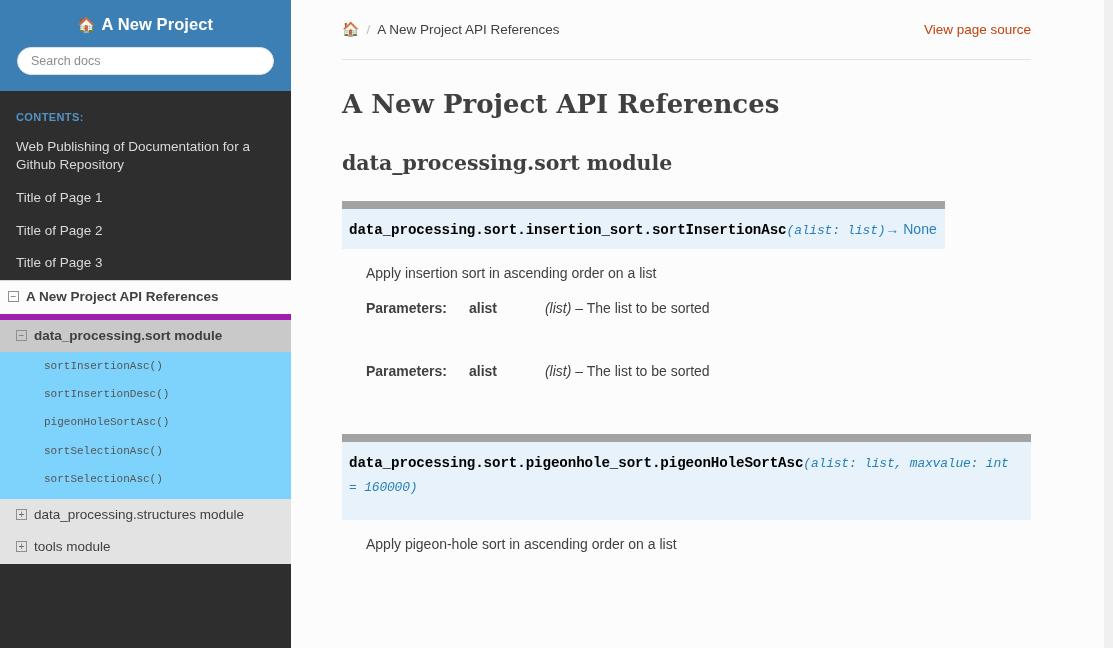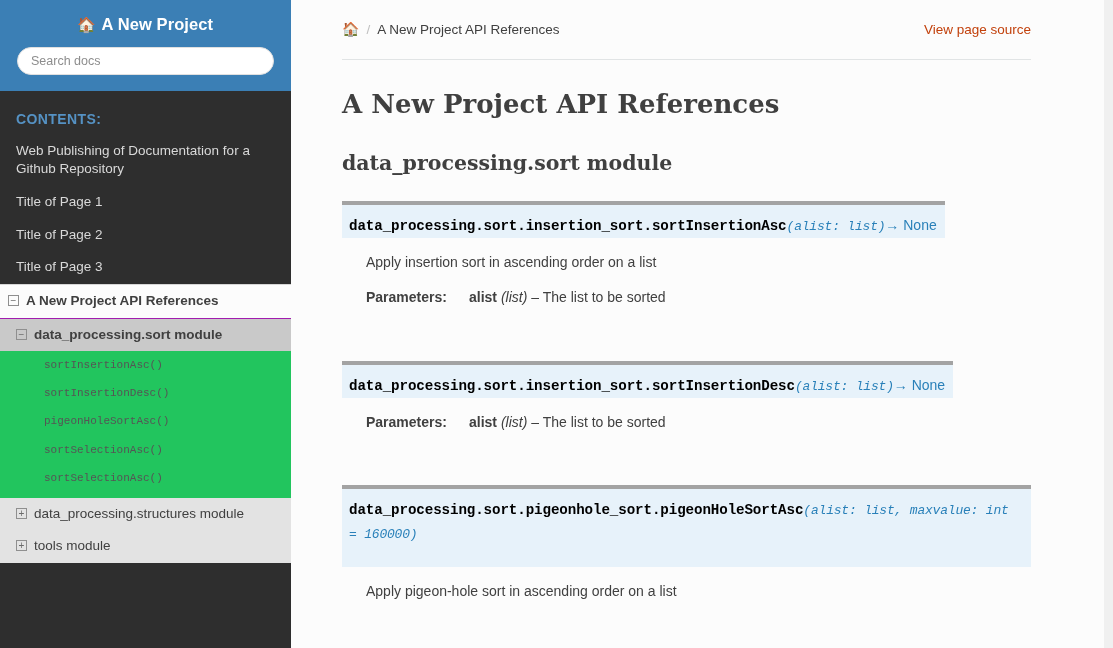--- a/index.html
+++ b/index.html
@@ -43,55 +43,55 @@
     padding: 0 13px;
     font-size: 12.5px;
     color: #404040;
     font-family: "Liberation Sans", sans-serif;
     outline: none;
   }
   .search-input::placeholder { color: #8d8d8d; }
 
   .caption {
     color: #5592c4;
-    font-size: 14px;
+    font-size: 11px;
     font-weight: bold;
     letter-spacing: .4px;
     padding: 20px 16px 8px 16px;
     text-transform: uppercase;
   }
   .nav { padding: 0 0 0 0; }
   .nav a { text-decoration: none; display: block; }
 
   .l1 {
     color: #d9d9d9;
     font-size: 13.5px;
     line-height: 1.38;
     padding: 7px 24px 7px 16px;
   }
   .l1.current {
     background: #fcfcfc;
     color: #404040;
     font-weight: bold;
     border-top: 1px solid #d6d6d6;
-    border-bottom: 1px solid #a21caf;
+    border-bottom: 6px solid #a21caf;
     padding-left: 8px;
   }
   .l2wrap { background: #e3e3e3; }
   .l2 {
     color: #404040;
     font-size: 13.5px;
     padding: 7px 24px 7px 16px;
     line-height: 1.35;
   }
   .l2.current {
     background: #c9c9c9;
     font-weight: bold;
   }
-  .l2sub { background: #22c55e; padding-bottom: 6px; }
+  .l2sub { background: #7dd3fc; padding-bottom: 6px; }
   .l3 {
     color: #555555;
     font-family: "Liberation Mono", monospace;
     font-size: 11px;
     padding: 7px 10px 7px 44px;
     line-height: 1.3;
   }
   .tg {
     display: inline-block;
     width: 11px; height: 11px;
@@ -140,22 +140,22 @@
     font-family: "DejaVu Serif", serif;
     font-size: 20.5px;
     font-weight: bold;
     color: #404040;
     margin: 30px 0 0 0;
     line-height: 1.25;
   }
 
   .sig {
     background: #e7f2fa;
-    border-top: 4px solid #a3a3a3;
-    padding: 8px 8px 1px 7px;
+    border-top: 8px solid #a3a3a3;
+    padding: 8px 8px 8px 7px;
     margin: 25px 0 0 0;
     display: inline-block;
     max-width: 100%;
     line-height: 1.45;
   }
   .sig.wide { padding-bottom: 22px; }
   .sig-name {
     font-family: "Liberation Mono", monospace;
     font-size: 14.2px;
     font-weight: bold;
@@ -183,21 +183,21 @@
   .fields {
     display: flex;
     margin: 14px 0 0 24px;
     font-size: 14px;
     color: #404040;
     line-height: 1.55;
   }
   .fld-label { font-weight: bold; min-width: 103px; padding-top: 0; }
   .fld-body { flex: 1; }
   .pname { font-weight: bold; }
-  .ptype { font-style: italic; }
+  .ptype { font-style: italic; margin-left: 44px; }
 
   .block { margin: 0; }
   .block-gap { height: 27px; }
 
   .scrollbar-right {
     position: absolute; top: 0; right: 0;
     width: 9px; height: 648px;
     background: #f0f0f0;
   }
 </style>
@@ -274,23 +274,20 @@
           <div class="fld-label">Parameters:</div>
           <div class="fld-body">
             <div><span class="pname">alist</span> <span class="ptype">(list)</span><span> – The list to be sorted</span></div>
           </div>
         </div>
       </div>
 
       <div class="block-gap"></div>
 
       <div class="block">
-        <div class="sig">
-          <span class="sig-name">data_processing.sort.insertion_sort.sortInsertionDesc</span><span class="sig-params">(alist: list)</span><span class="sig-ret">→ None</span>
-        </div>
         <div class="fields">
           <div class="fld-label">Parameters:</div>
           <div class="fld-body">
             <div><span class="pname">alist</span> <span class="ptype">(list)</span><span> – The list to be sorted</span></div>
           </div>
         </div>
       </div>
 
       <div class="block-gap"></div>
 

